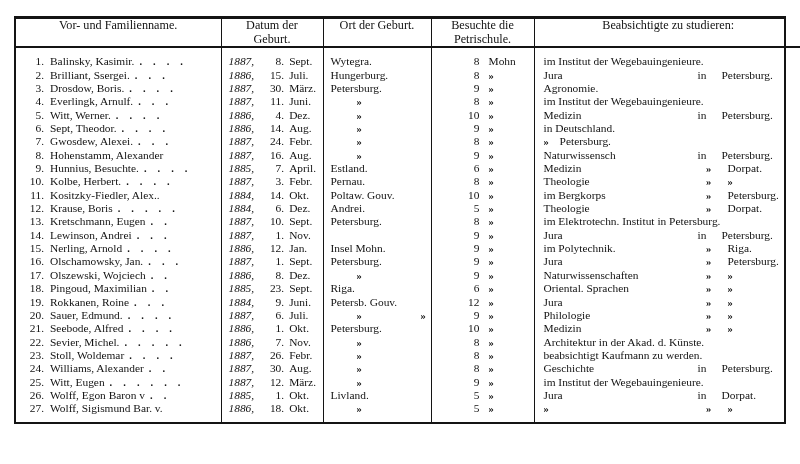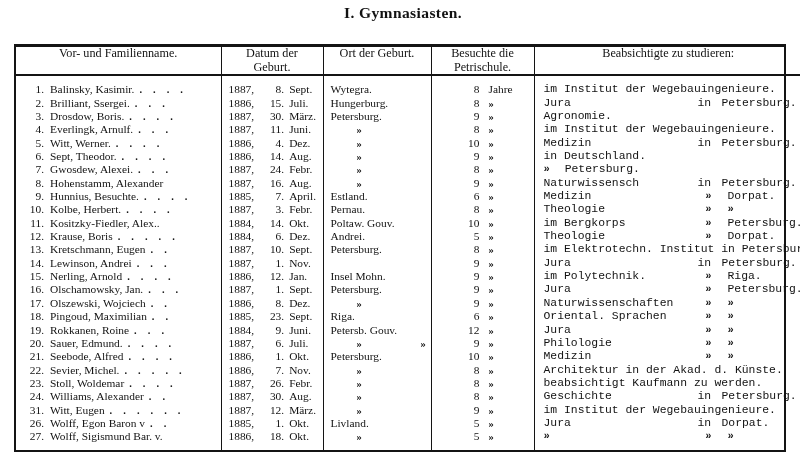--- a/index.html
+++ b/index.html
@@ -100,49 +100,48 @@
     overflow: hidden;
     white-space: nowrap;
     padding-left: 5px;
     letter-spacing: 4.2px;
     font-weight: bold;
     font-size: 10.5px;
   }
 
   
   .dt-row { display: flex; align-items: baseline; }
-  .dt-year { flex: 0 0 auto; }
+  .dt-year { flex: 0 0 auto; font-style: italic; }
   .dt-day  { flex: 0 0 auto; width: 26px; text-align: right; padding-left: 4px; }
   .dt-mon  { flex: 0 0 auto; padding-left: 5px; }
 
   
   .yr-row { display: flex; align-items: baseline; justify-content: flex-start; }
   .yr-num { width: 44px; text-align: right; flex: 0 0 auto; }
   .yr-unit { padding-left: 9px; flex: 0 0 auto; }
 
   
-  .st-row { display: flex; align-items: flex-end; font-family: Liberation Mono, monospace; }
+  .st-row { display: flex; align-items: flex-end; }
   .st-subj { flex: 0 0 auto; }
   .st-loc  { flex: 0 0 auto; }
   .st-row.two-part .st-subj { min-width: 150px; }
   .st-row.two-part .st-loc  { padding-left: 4px; }
   .st-prep { display: inline-block; min-width: 20px; }
 
   .ditto { font-weight: bold; font-size: 10.5px; }
   .ditto-slot {
     display: inline-block;
     text-align: center;
   }
 </style>
 </head>
 <body>
 
 <div class="page">
 
-  <div class="doc-title">I. Gymnasiasten.</div>
 
   <div class="table-wrap">
     <table class="reg">
       <colgroup>
         <col class="c-name">
           <col class="c-date">
           <col class="c-place">
           <col class="c-years">
           <col class="c-study">
       </colgroup>
@@ -180,21 +179,21 @@
               <div class="dt-row">
                 <span class="dt-year">1887,</span>
                 <span class="dt-day">8.</span>
                 <span class="dt-mon">Sept.</span>
               </div>
             </td>
             <td class="cell-place"><span>Wytegra.</span></td>
             <td class="cell-years">
               <div class="yr-row">
                 <span class="yr-num">8</span>
-                <span class="yr-unit">Jahre</span>
+                <span class="yr-unit">Mohn</span>
               </div>
             </td>
             <td class="cell-study">
               <div class="st-row">
                 <span class="st-subj">im Institut der Wegebauingenieure.</span>
               </div>
             </td>
           </tr>
           <tr>
             <td class="cell-name">
@@ -872,21 +871,21 @@
             <td class="cell-study">
               <div class="st-row two-part">
                 <span class="st-subj">Geschichte</span>
                 <span class="st-loc"><span class="st-prep">in</span><span style="padding-left: 4px;">Petersburg.</span></span>
               </div>
             </td>
           </tr>
           <tr>
             <td class="cell-name">
               <div class="nm-row">
-                <span class="nm-idx">31.</span>
+                <span class="nm-idx">25.</span>
                 <span class="nm-txt">Witt, Eugen</span>
                 <span class="nm-dots">. . . . . .</span>
               </div>
             </td>
             <td class="cell-date">
               <div class="dt-row">
                 <span class="dt-year">1887,</span>
                 <span class="dt-day">12.</span>
                 <span class="dt-mon">März.</span>
               </div>

